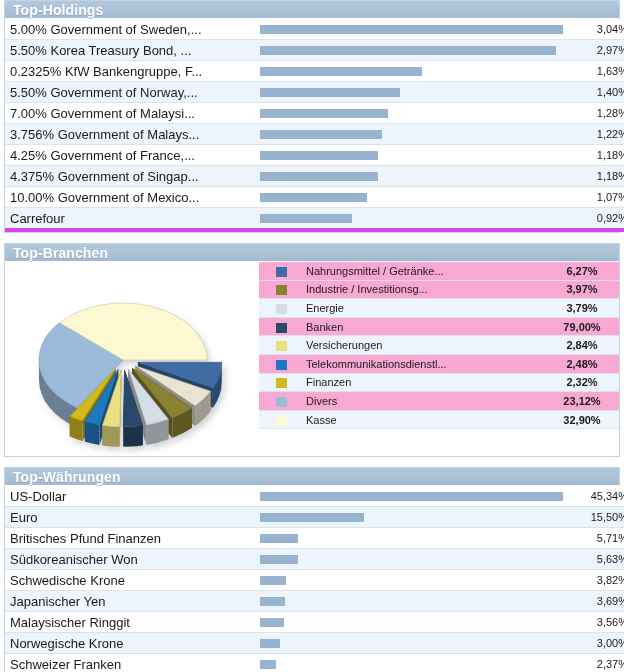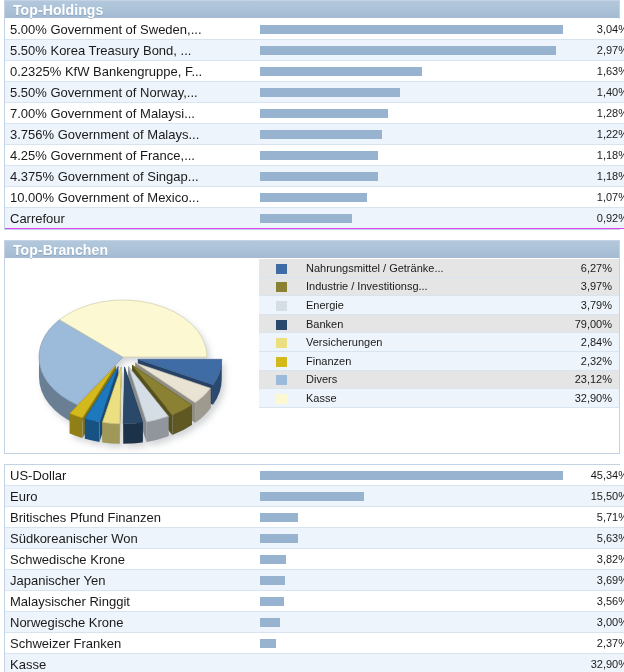--- a/index.html
+++ b/index.html
@@ -48,21 +48,21 @@
   }
   .bar-table tr { height: 20px; }
   .bar-table tr.odd  { background: #ffffff; }
   .bar-table tr.even { background: #eef4fb; }
   .bar-table td {
     border-bottom: 1px solid #d8e5f1;
     padding: 0;
     vertical-align: middle;
     height: 20px;
   }
-  .bar-table tr:last-child td { border-bottom: 1px solid #d946ef; }
+  .bar-table tr:last-child td { border-bottom: 4px solid #d946ef; }
 
   td.c-label {
     width: 250px;
     padding-left: 5px;
     white-space: nowrap;
     overflow: hidden;
     font-size: 13px;
     color: #1a1a1a;
   }
   td.c-bar {
@@ -100,21 +100,21 @@
   .legend {
     flex: 1 1 auto;
     padding: 0;
   }
   .legend-table {
     width: 100%;
     border-collapse: collapse;
     table-layout: fixed;
   }
   .legend-table tr { height: 17.6px; }
-  .legend-table tr.odd  { background: #e5e5e5; }
+  .legend-table tr.odd  { background: #f9a8d4; }
   .legend-table tr.even { background: #eef4fb; }
   .legend-table td {
     border-bottom: 1px solid #d8e5f1;
     padding: 0;
     height: 17.6px;
     vertical-align: middle;
     font-size: 11px;
   }
   td.l-swatch { width: 44px; text-align: center; }
   .swatch {
@@ -123,23 +123,24 @@
     height: 10px;
     vertical-align: middle;
   }
   td.l-label {
     padding-left: 3px;
     white-space: nowrap;
     overflow: hidden;
   }
   td.l-val {
     width: 60px;
-    text-align: right;
+    text-align: center;
     padding-right: 7px;
     white-space: nowrap;
+    font-weight: bold;
   }
 </style>
 </head>
 <body>
 
 <div class="page">
 
   <section class="panel">
     <div class="panel-header">Top-Holdings</div>
     <table class="bar-table">
@@ -289,20 +290,25 @@
               <tr class="odd">
                 <td class="l-swatch"><span class="swatch" style="background: rgb(43, 74, 107);"></span></td>
                 <td class="l-label">Banken</td>
                 <td class="l-val">79,00%</td>
               </tr>
               <tr class="even">
                 <td class="l-swatch"><span class="swatch" style="background: rgb(235, 223, 130);"></span></td>
                 <td class="l-label">Versicherungen</td>
                 <td class="l-val">2,84%</td>
               </tr>
+              <tr class="odd">
+                <td class="l-swatch"><span class="swatch" style="background: rgb(31, 120, 191);"></span></td>
+                <td class="l-label">Telekommunikationsdienstl...</td>
+                <td class="l-val">2,48%</td>
+              </tr>
               <tr class="even">
                 <td class="l-swatch"><span class="swatch" style="background: rgb(212, 185, 28);"></span></td>
                 <td class="l-label">Finanzen</td>
                 <td class="l-val">2,32%</td>
               </tr>
               <tr class="odd">
                 <td class="l-swatch"><span class="swatch" style="background: rgb(156, 186, 218);"></span></td>
                 <td class="l-label">Divers</td>
                 <td class="l-val">23,12%</td>
               </tr>
@@ -312,20 +318,21 @@
                 <td class="l-val">32,90%</td>
               </tr>
             </tbody>
         </table>
       </div>
 
     </div>
   </section>
 
   <section class="panel">
+    <div class="panel-header">Top-Währungen</div>
     <table class="bar-table">
       <tbody id="currencies-body">
           <tr class="odd">
             <td class="c-label">US-Dollar</td>
             <td class="c-bar">
               <span class="bar" style="width: 303px;"></span>
             </td>
             <td class="c-val">45,34%</td>
           </tr>
           <tr class="even">

